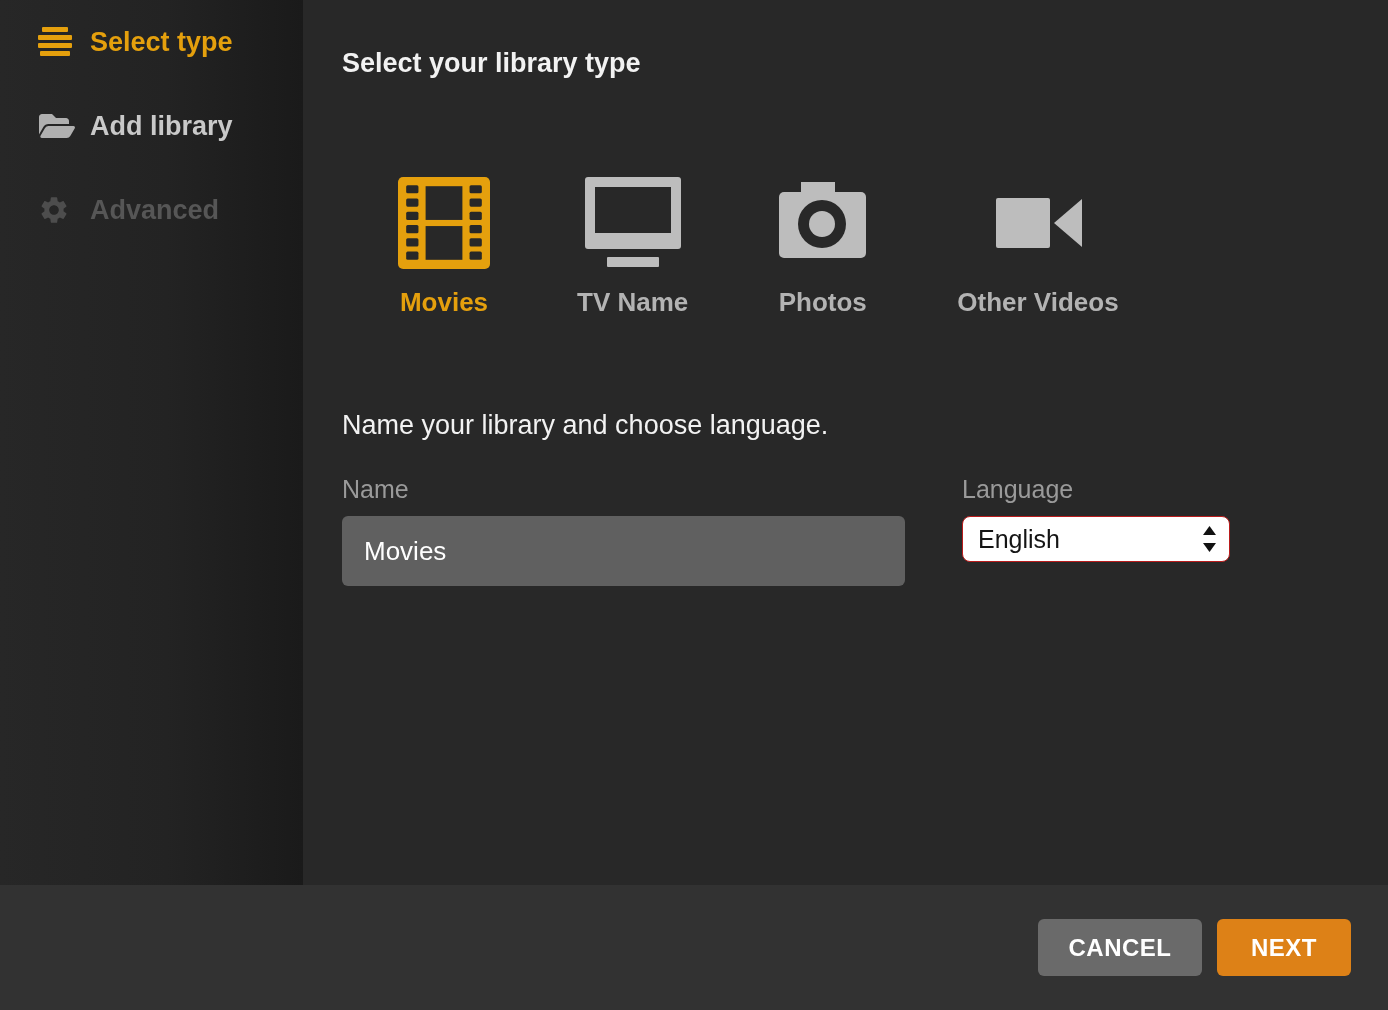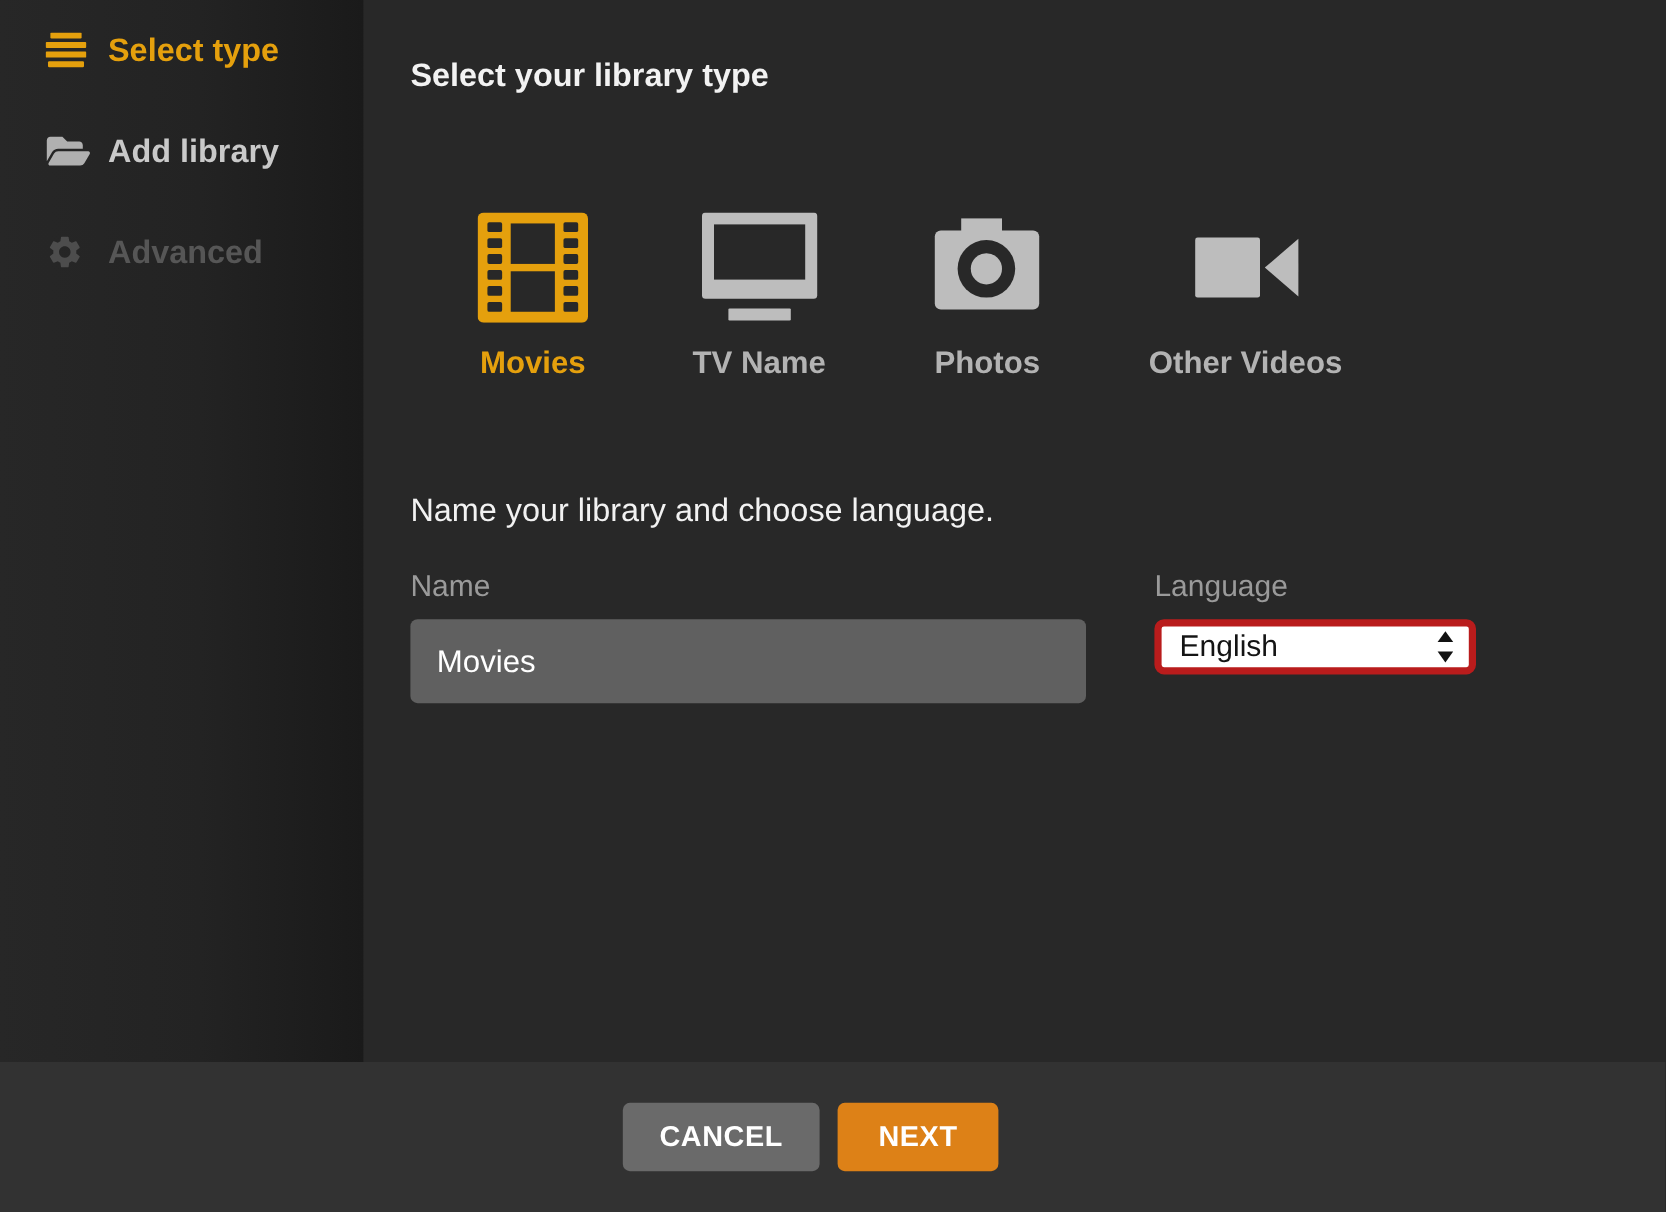--- a/index.html
+++ b/index.html
@@ -55,29 +55,29 @@
   .field-label { font-size:25px; color:#9a9a9a; }
   .name-col { width:563px; }
   .name-input {
     margin-top:12px; width:563px; height:70px; background:#606060; border:none;
     border-radius:6px; color:#fff; font-size:26px; padding:0 22px;
     font-family:"Liberation Sans", sans-serif; outline:none;
   }
   .lang-col { margin-left:57px; width:268px; }
   .lang-select {
     margin-top:12px; width:268px; height:46px; background:#ffffff; border-radius:8px;
-    border:6px solid #b91c1c; display:flex; align-items:center; justify-content:space-between;
+    border:1px solid #b91c1c; display:flex; align-items:center; justify-content:space-between;
     padding:0 12px 0 15px; cursor:pointer;
   }
   .lang-select .sel-value { font-size:25px; color:#141414; }
 
   
   .footer {
     height:125px; flex:0 0 auto; background:#323232;
-    display:flex; align-items:center; justify-content:center; padding-right:37px; gap:15px;
+    display:flex; align-items:center; justify-content:flex-end; padding-right:37px; gap:15px;
   }
   .btn {
     height:57px; border:none; border-radius:6px; color:#fff; font-weight:700;
     font-size:24px; letter-spacing:.5px; cursor:pointer; font-family:"Liberation Sans", sans-serif;
   }
   .btn-cancel { width:164px; background:#6a6a6a; }
   .btn-next { width:134px; background:#dd8117; }
 </style>
 </head>
 <body>

